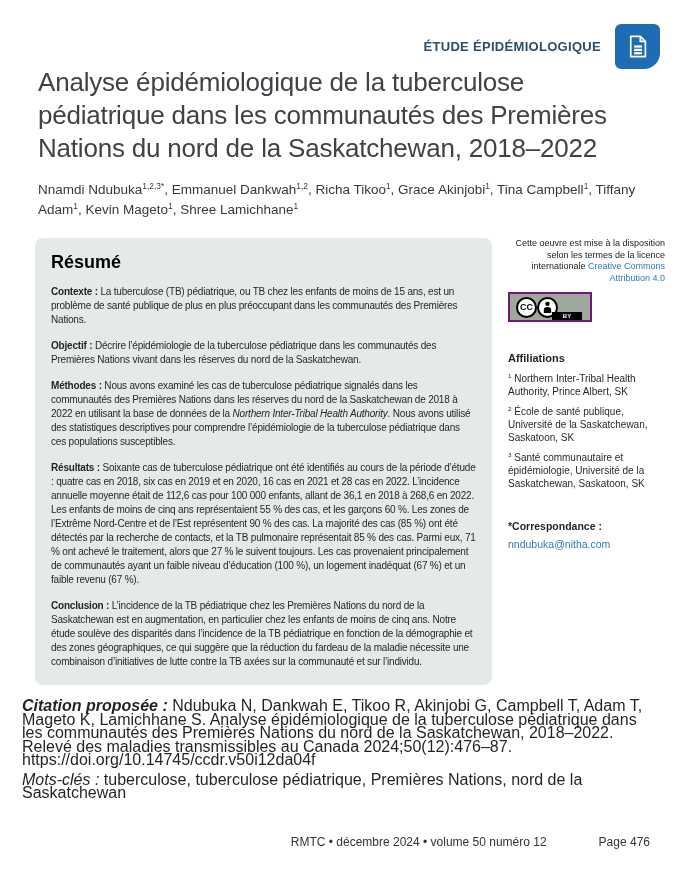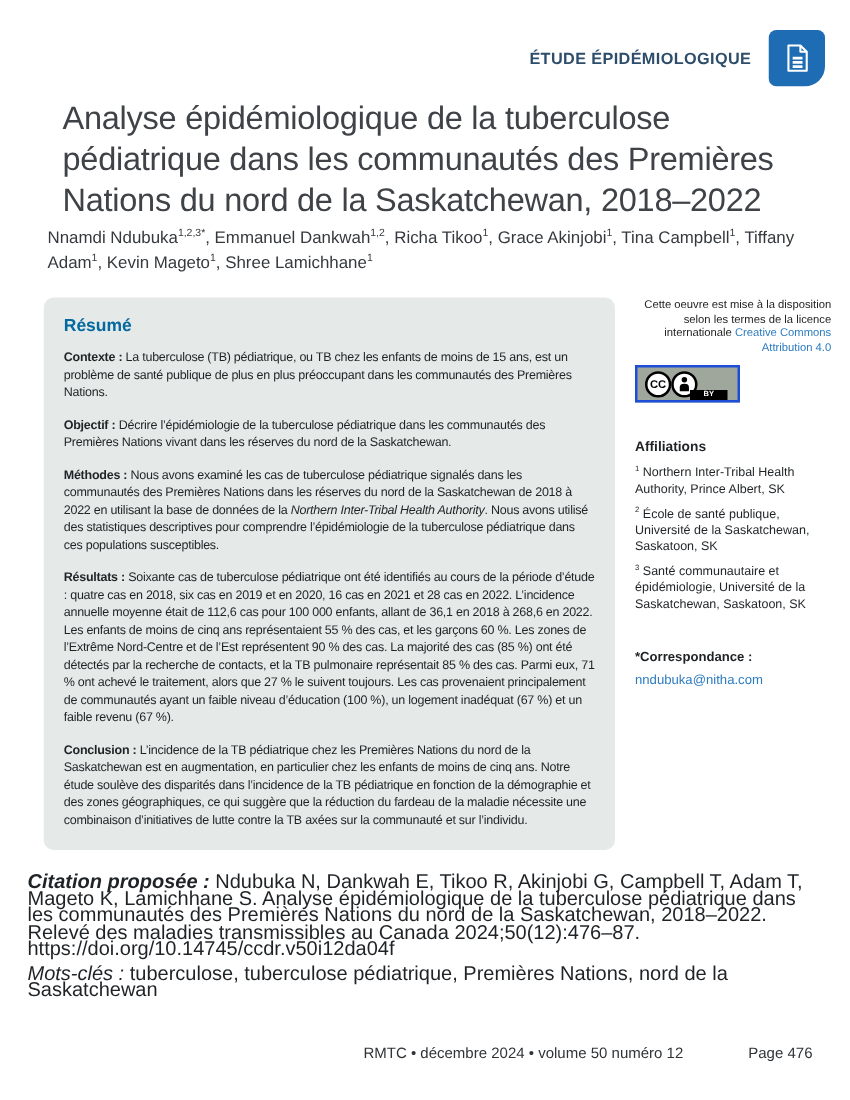--- a/index.html
+++ b/index.html
@@ -23,58 +23,58 @@
   }
   .doc-badge {
     width: 45px; height: 45px;
     background: #1e6cb3;
     border-radius: 6px 6px 16px 6px;
     display: flex; align-items: center; justify-content: center;
   }
   
   h1.title {
     position: absolute; top: 66px; left: 38px; width: 614px;
-    margin: 12px;
+    margin: 0;
     font-size: 26px; line-height: 33px; font-weight: 400;
     color: #3f4347; letter-spacing: -0.2px;
   }
   .authors {
     position: absolute; top: 180px; left: 38px; width: 604px;
     margin: 0; font-size: 13.5px; line-height: 20px; color: #35393d;
   }
   sup { font-size: 62%; line-height: 0; }
   
   .content {
     position: absolute; top: 238px; left: 35px; right: 15px;
     display: flex; gap: 16px; align-items: flex-start;
   }
   .abstract-box {
     flex: 0 0 457px; width: 457px;
     background: #e5e9e8;
     border-radius: 8px;
     padding: 14px 16px 4px 16px;
   }
   .abstract-box h2 {
-    margin: 0 0 12px 0; font-size: 14px; color: #0369a1; font-weight: 700;
+    margin: 0 0 12px 0; font-size: 18px; color: #000000; font-weight: 700;
   }
   .abstract-box p {
     margin: 0 0 12px 0;
     font-size: 10px; line-height: 14px; letter-spacing: -0.2px;
     color: #1f2326;
   }
   .abstract-box p b { font-weight: 700; }
   
   .sidebar { flex: 1 1 auto; padding-top: 0; min-width: 0; }
   .license { margin: 0 0 8px 0; font-size: 9px; line-height: 11.5px; color: #222; text-align: right; }
   .link { color: #2b7bc0; text-decoration: none; cursor: pointer; }
   .cc-badge {
     position: relative;
     width: 84px; height: 30px;
     background: #9fa79c;
-    border: 2px solid #1d4ed8;
+    border: 2px solid #701a75;
     display: flex; align-items: center;
     padding-left: 6px; gap: 0;
     margin: 2px 0 16px 0;
   }
   .cc-circle {
     width: 21px; height: 21px; border: 2px solid #000; border-radius: 50%;
     background: #fff; color: #000;
     display: flex; align-items: center; justify-content: center;
     font-size: 9px; font-weight: 700;
   }

